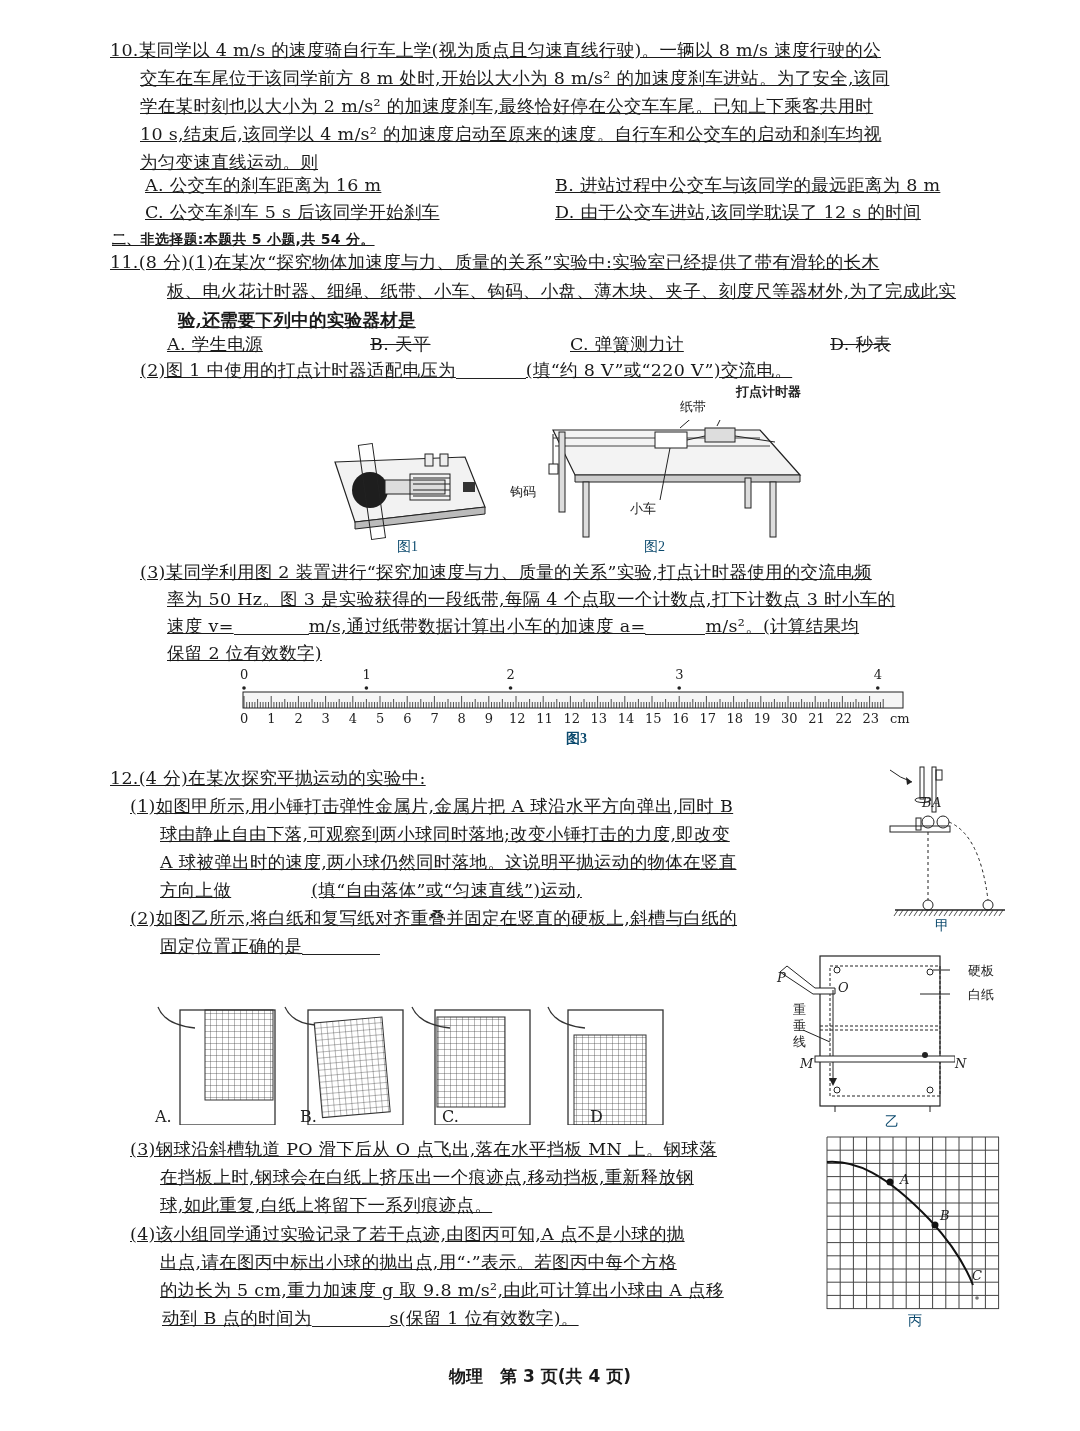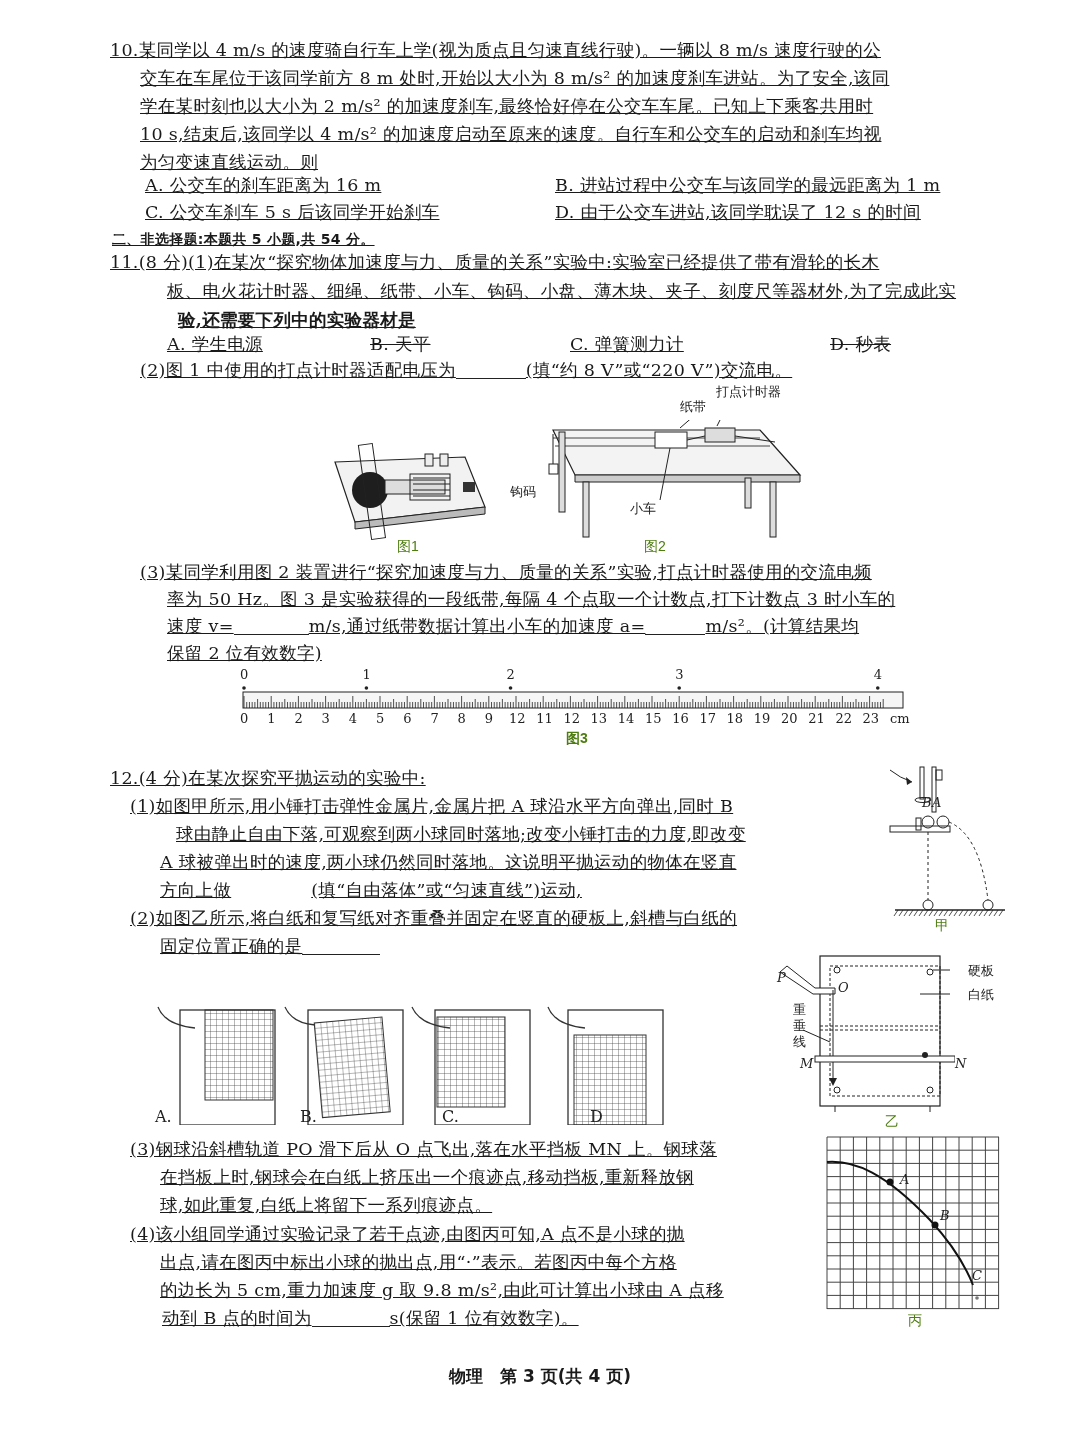--- a/index.html
+++ b/index.html
@@ -2,37 +2,37 @@
 <html><head>
 <meta charset="utf-8">
 <style>
   html, body { margin: 0; padding: 0; background: #ffffff; }
   body { width: 1080px; height: 1431px; position: relative; overflow: hidden;
          font-family: "DejaVu Serif", "Liberation Serif", serif; color: #1a1a1a; }
   .line { position: absolute; font-size: 17.5px; line-height: 24px; white-space: nowrap; letter-spacing: 0.3px; text-decoration: underline; }
   .bold { font-weight: bold; }
   .blank { display: inline-block; border-bottom: 1.3px solid #222; height: 18px; vertical-align: -3px; }
   .fig { position: absolute; }
-  .cap { position: absolute; font-size: 14px; font-family: Liberation Sans, sans-serif; color: #4d7c0f; }
+  .cap { position: absolute; font-size: 14px; font-family: Liberation Serif, serif; color: #0c4a6e; }
   .lbl { position: absolute; font-size: 13px; font-family: "DejaVu Sans", sans-serif; color: #222; }
   .it { font-style: italic; }
   .footer { position: absolute; left: 0; width: 1080px; text-align: center; top: 1365px;
             font-family: "DejaVu Sans", sans-serif; font-weight: bold; font-size: 17px; }
   .strike { text-decoration: line-through; }
 </style>
 </head>
 <body>
 
 <div class="line" style="left:110px;top:38px">10.某同学以 4 m/s 的速度骑自行车上学(视为质点且匀速直线行驶)。一辆以 8 m/s 速度行驶的公</div>
 <div class="line" style="left:140px;top:66px">交车在车尾位于该同学前方 8 m 处时,开始以大小为 8 m/s² 的加速度刹车进站。为了安全,该同</div>
 <div class="line" style="left:140px;top:94px">学在某时刻也以大小为 2 m/s² 的加速度刹车,最终恰好停在公交车车尾。已知上下乘客共用时</div>
 <div class="line" style="left:140px;top:122px">10 s,结束后,该同学以 4 m/s² 的加速度启动至原来的速度。自行车和公交车的启动和刹车均视</div>
 <div class="line" style="left:140px;top:150px">为匀变速直线运动。则</div>
 <div class="line" style="left:145px;top:173px">A. 公交车的刹车距离为 16 m</div>
-<div class="line" style="left:555px;top:173px">B. 进站过程中公交车与该同学的最远距离为 1 m</div>
+<div class="line" style="left:555px;top:173px">B. 进站过程中公交车与该同学的最远距离为 8 m</div>
 <div class="line" style="left:145px;top:200px">C. 公交车刹车 5 s 后该同学开始刹车</div>
 <div class="line" style="left:555px;top:200px">D. 由于公交车进站,该同学耽误了 12 s 的时间</div>
 
 <div class="line bold" style="left:112px;top:227px;font-family:'DejaVu Sans',sans-serif;font-size:14px">二、非选择题:本题共 5 小题,共 54 分。</div>
 
 <div class="line" style="left:110px;top:250px">11.(8 分)(1)在某次“探究物体加速度与力、质量的关系”实验中:实验室已经提供了带有滑轮的长木</div>
 <div class="line" style="left:167px;top:279px">板、电火花计时器、细绳、纸带、小车、钩码、小盘、薄木块、夹子、刻度尺等器材外,为了完成此实</div>
 <div class="line bold" style="left:178px;top:308px">验,还需要下列中的实验器材是</div>
 <div class="line" style="left:167px;top:332px">A. 学生电源</div>
 <div class="line strike" style="left:370px;top:332px">B. 天平</div>
@@ -71,21 +71,21 @@
   <rect x="110" y="12" width="32" height="16" fill="#fff" stroke="#222"></rect>
   <rect x="160" y="8" width="30" height="14" fill="#ddd" stroke="#222"></rect>
   <line x1="142" y1="20" x2="160" y2="16" stroke="#222"></line>
   <line x1="190" y1="16" x2="230" y2="22" stroke="#222"></line>
   <line x1="8" y1="14" x2="8" y2="44" stroke="#222"></line>
   <rect x="4" y="44" width="9" height="10" fill="#fff" stroke="#222"></rect>
   <line x1="125" y1="28" x2="115" y2="80" stroke="#222"></line>
   <line x1="135" y1="8" x2="150" y2="-5" stroke="#222"></line>
   <line x1="172" y1="6" x2="190" y2="-30" stroke="#222"></line>
 </svg>
-<div class="lbl" style="left:716px;top:383px;font-weight:normal">打点计时器</div>
+<div class="lbl" style="left:736px;top:383px;font-weight:bold">打点计时器</div>
 <div class="lbl" style="left:680px;top:398px">纸带</div>
 <div class="lbl" style="left:510px;top:483px">钩码</div>
 <div class="lbl" style="left:630px;top:500px">小车</div>
 <div class="cap" style="left:644px;top:538px">图2</div>
 
 <div class="line" style="left:140px;top:560px">(3)某同学利用图 2 装置进行“探究加速度与力、质量的关系”实验,打点计时器使用的交流电频</div>
 <div class="line" style="left:167px;top:587px">率为 50 Hz。图 3 是实验获得的一段纸带,每隔 4 个点取一个计数点,打下计数点 3 时小车的</div>
 <div class="line" style="left:167px;top:614px">
   <span>速度 v=</span><span class="blank" style="width:75px"></span><span>m/s,通过纸带数据计算出小车的加速度 a=</span><span class="blank" style="width:60px"></span><span>m/s²。(计算结果均</span>
 </div>
@@ -361,32 +361,32 @@
       <div class="lbl" style="left: 269px; top: 47px; font-family: &quot;DejaVu Serif&quot;, serif;">12</div>
       <div class="lbl" style="left: 296.2px; top: 47px; font-family: &quot;DejaVu Serif&quot;, serif;">11</div>
       <div class="lbl" style="left: 323.4px; top: 47px; font-family: &quot;DejaVu Serif&quot;, serif;">12</div>
       <div class="lbl" style="left: 350.6px; top: 47px; font-family: &quot;DejaVu Serif&quot;, serif;">13</div>
       <div class="lbl" style="left: 377.8px; top: 47px; font-family: &quot;DejaVu Serif&quot;, serif;">14</div>
       <div class="lbl" style="left: 405px; top: 47px; font-family: &quot;DejaVu Serif&quot;, serif;">15</div>
       <div class="lbl" style="left: 432.2px; top: 47px; font-family: &quot;DejaVu Serif&quot;, serif;">16</div>
       <div class="lbl" style="left: 459.4px; top: 47px; font-family: &quot;DejaVu Serif&quot;, serif;">17</div>
       <div class="lbl" style="left: 486.6px; top: 47px; font-family: &quot;DejaVu Serif&quot;, serif;">18</div>
       <div class="lbl" style="left: 513.8px; top: 47px; font-family: &quot;DejaVu Serif&quot;, serif;">19</div>
-      <div class="lbl" style="left: 541px; top: 47px; font-family: &quot;DejaVu Serif&quot;, serif;">20</div>
+      <div class="lbl" style="left: 541px; top: 47px; font-family: &quot;DejaVu Serif&quot;, serif;">30</div>
       <div class="lbl" style="left: 568.2px; top: 47px; font-family: &quot;DejaVu Serif&quot;, serif;">21</div>
       <div class="lbl" style="left: 595.4px; top: 47px; font-family: &quot;DejaVu Serif&quot;, serif;">22</div>
       <div class="lbl" style="left: 622.6px; top: 47px; font-family: &quot;DejaVu Serif&quot;, serif;">23</div>
     </div>
   <div class="lbl" style="left:650px;top:47px;font-family:'DejaVu Serif',serif">cm</div>
 </div>
 <div class="cap bold" style="left:566px;top:730px;font-weight:bold">图3</div>
 
 <div class="line" style="left:110px;top:766px">12.(4 分)在某次探究平抛运动的实验中:</div>
 <div class="line" style="left:130px;top:794px">(1)如图甲所示,用小锤打击弹性金属片,金属片把 A 球沿水平方向弹出,同时 B</div>
-<div class="line" style="left:176px;top:822px">球由静止自由下落,可观察到两小球同时落地;改变小锤打击的力度,即改变</div>
+<div class="line" style="left:160px;top:822px">球由静止自由下落,可观察到两小球同时落地;改变小锤打击的力度,即改变</div>
 <div class="line" style="left:160px;top:850px">A 球被弹出时的速度,两小球仍然同时落地。这说明平抛运动的物体在竖直</div>
 <div class="line" style="left:160px;top:878px">
   <span>方向上做</span><span class="blank" style="width:80px;border-bottom-color:transparent"></span><span>(填“自由落体”或“匀速直线”)运动,</span>
 </div>
 <div class="line" style="left:130px;top:906px">(2)如图乙所示,将白纸和复写纸对齐重叠并固定在竖直的硬板上,斜槽与白纸的</div>
 <div class="line" style="left:160px;top:934px">
   <span>固定位置正确的是</span><span class="blank" style="width:78px"></span>
 </div>
 
 <svg class="fig" style="left:880px;top:760px" width="140" height="160" viewBox="0 0 140 160">

